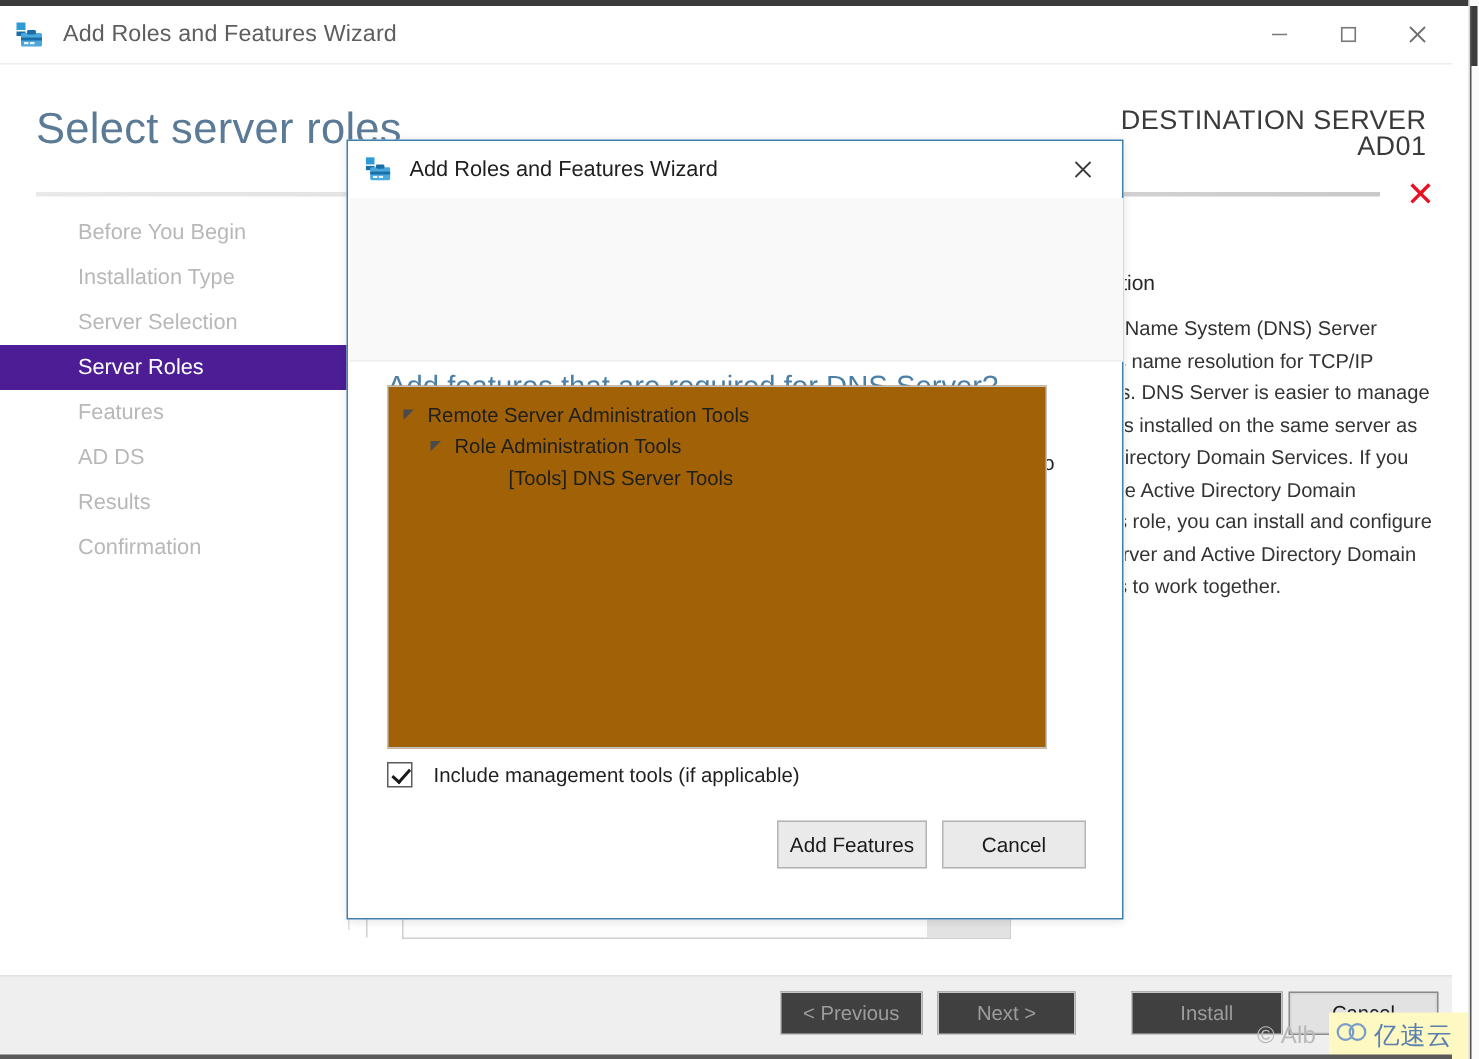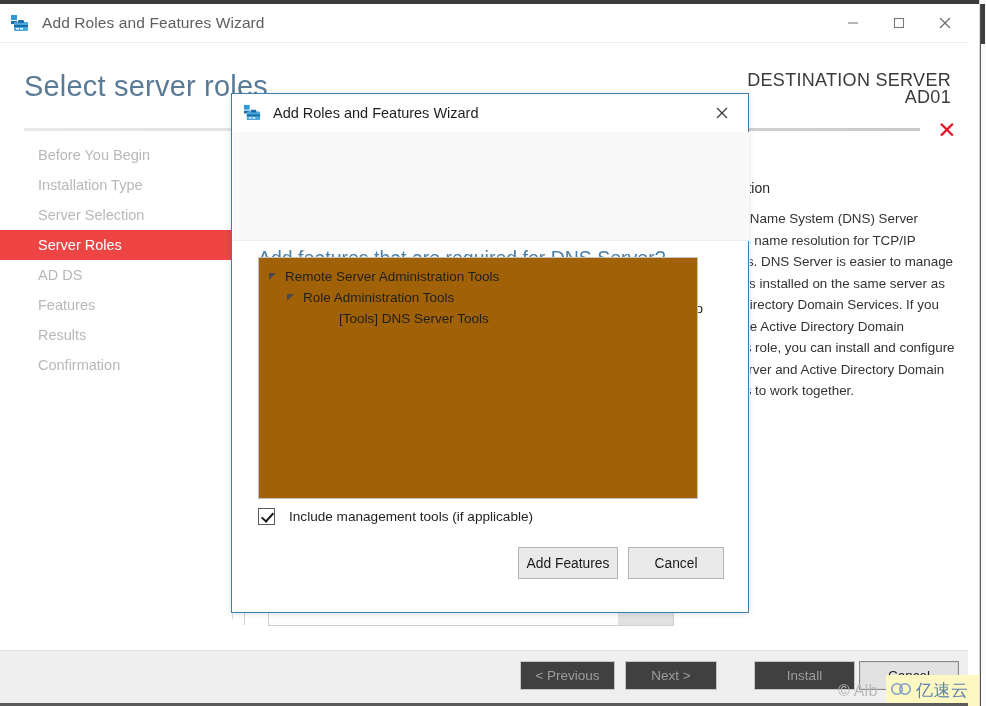--- a/index.html
+++ b/index.html
@@ -140,27 +140,27 @@
 
   
   .nav {
     position: absolute;
     left: 0; top: 140px;
     width: 232px;
   }
   .nav-item {
     height: 30px;
     line-height: 30px;
-    padding-left: 38px;
+    padding-left: 52px;
     font-size: 14.5px;
     color: #b8b8b8;
     white-space: nowrap;
   }
   .nav-item.active {
-    background: #ef4444;
+    background: #4c1d95;
     color: #ffffff;
   }
 
   
   .roles-panel-line {
     position: absolute;
     left: 232px; top: 140px;
     width: 1px; height: 480px;
     background: #dfdfdf;
   }
@@ -472,22 +472,22 @@
     <span class="dest-value">AD01</span>
   </div>
   <div class="heading-rule"></div>
   <div class="red-x">✕</div>
 
   <div class="nav">
     <div class="nav-item">Before You Begin</div>
     <div class="nav-item">Installation Type</div>
     <div class="nav-item">Server Selection</div>
     <div class="nav-item active">Server Roles</div>
+    <div class="nav-item">Features</div>
     <div class="nav-item">AD DS</div>
-    <div class="nav-item">Features</div>
     <div class="nav-item">Results</div>
     <div class="nav-item">Confirmation</div>
   </div>
   <div class="roles-panel-line"></div>
 
   <div class="desc-clip">
     <div class="desc-title">Description</div>
     <div class="desc-body">Domain Name System (DNS) Server provides name resolution for TCP/IP networks. DNS Server is easier to manage when it is installed on the same server as Active Directory Domain Services. If you select the Active Directory Domain Services role, you can install and configure DNS Server and Active Directory Domain Services to work together.</div>
   </div>
 

